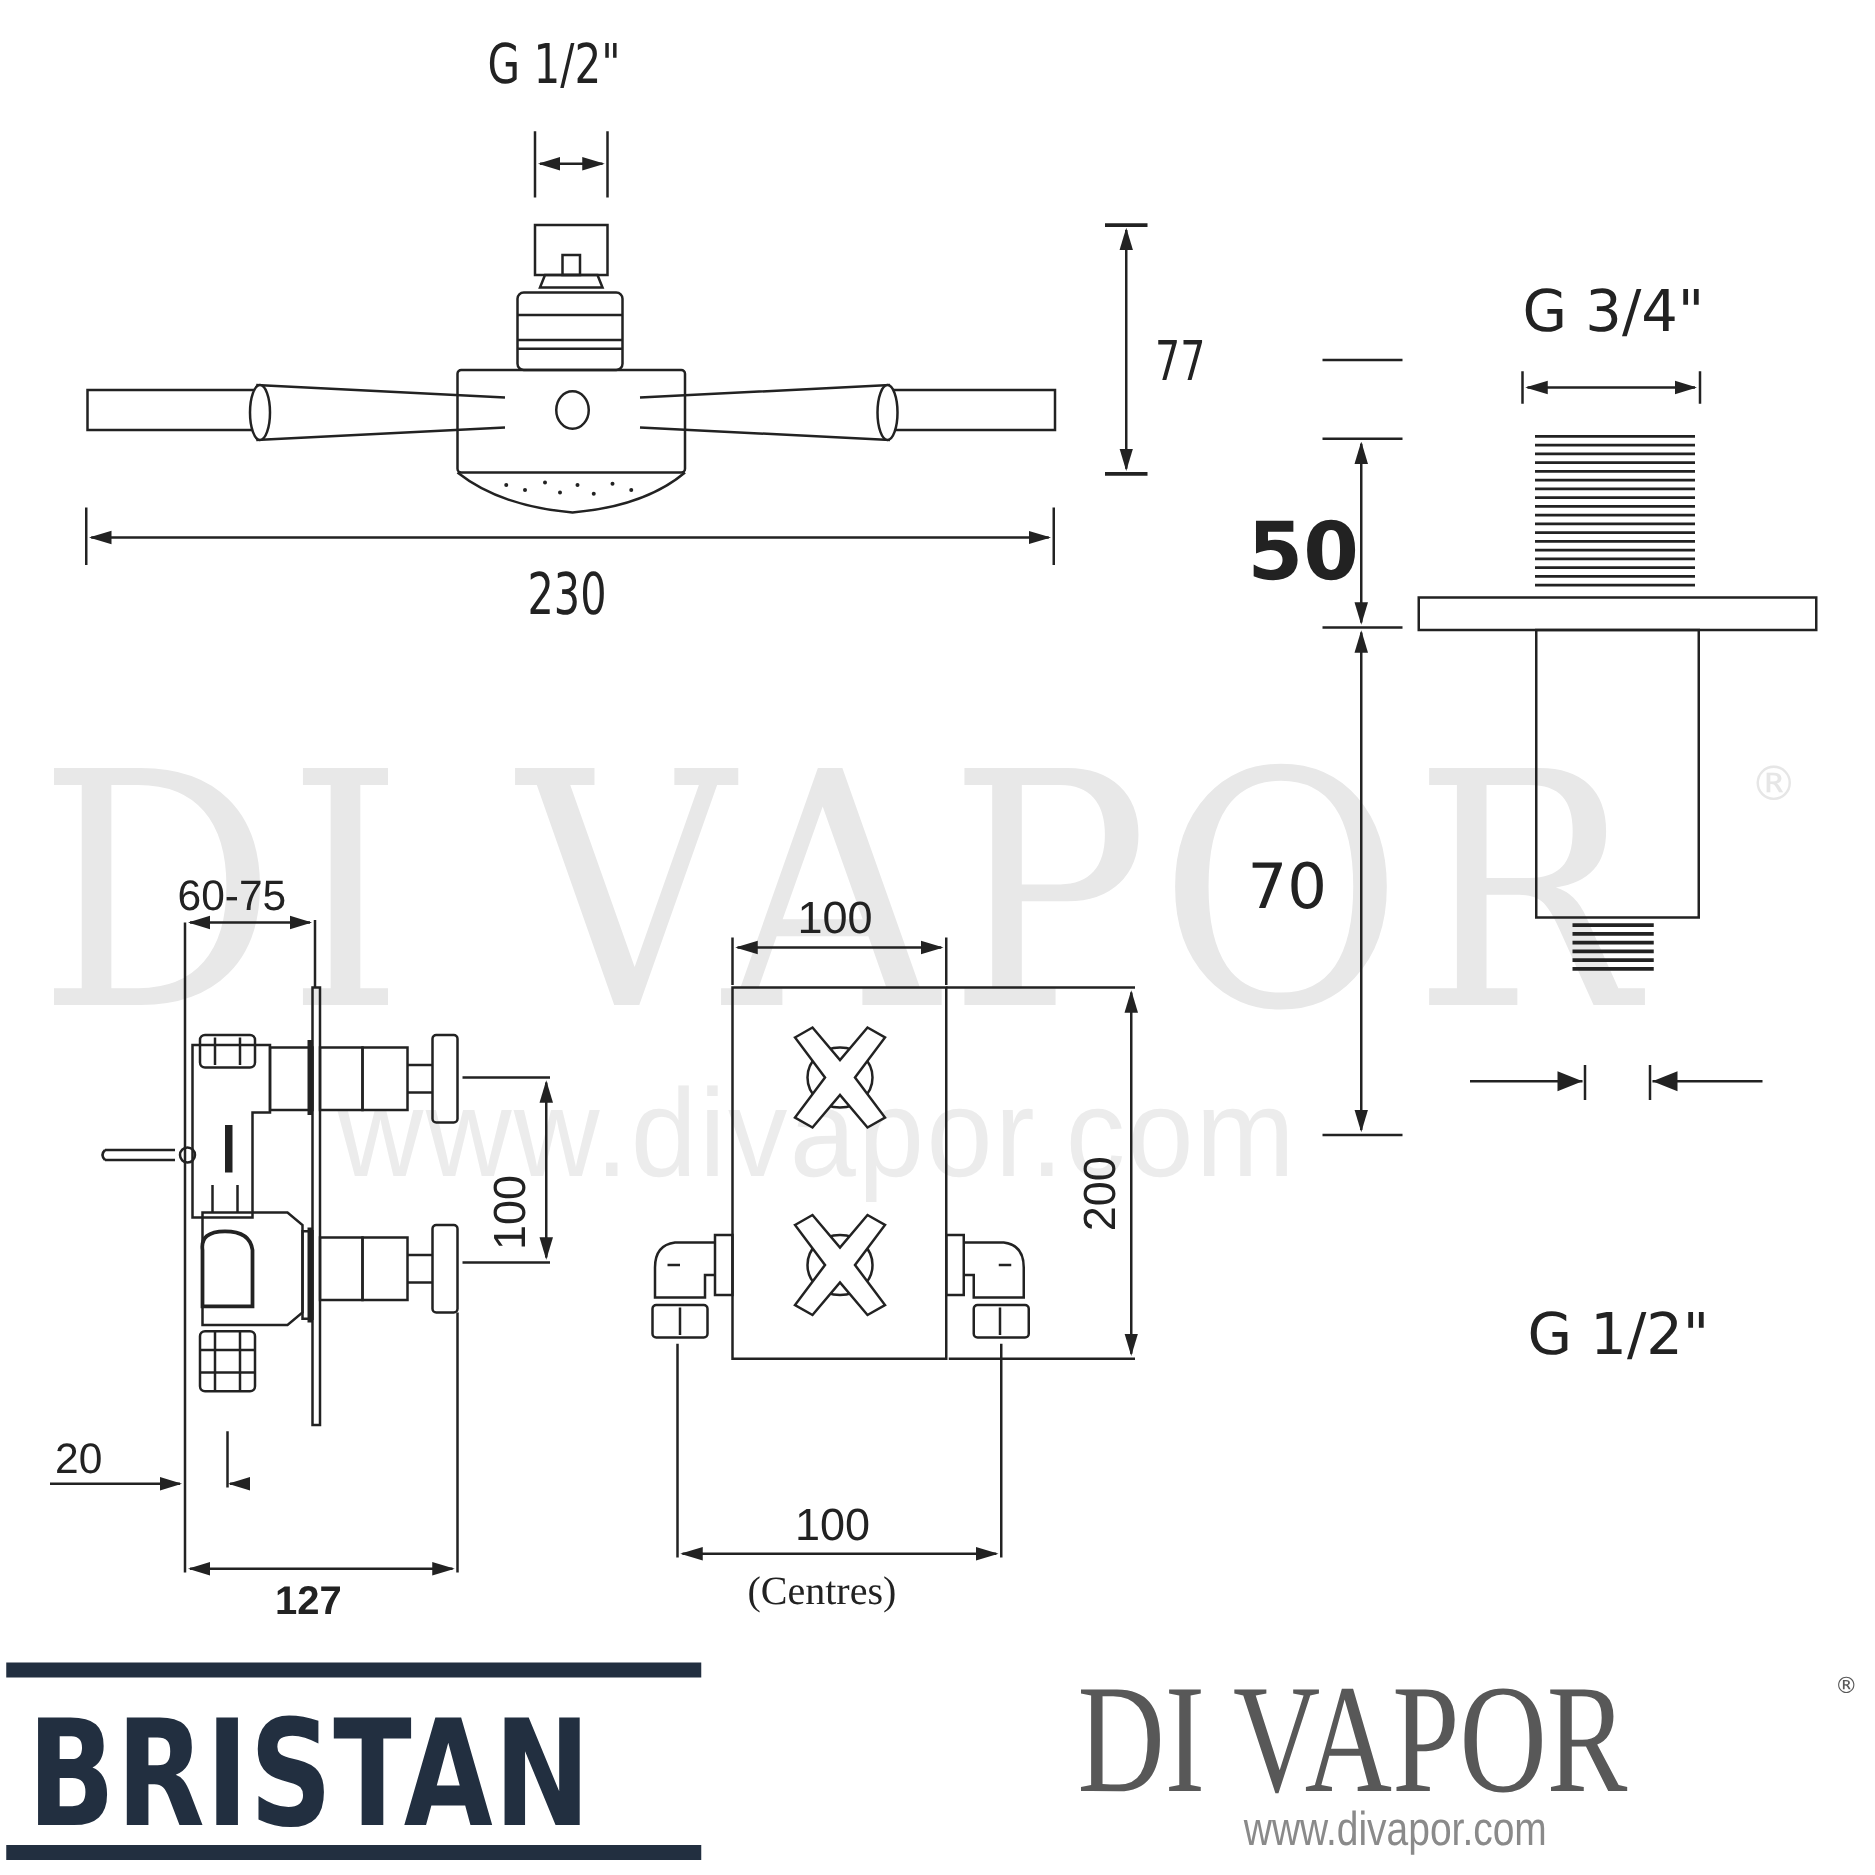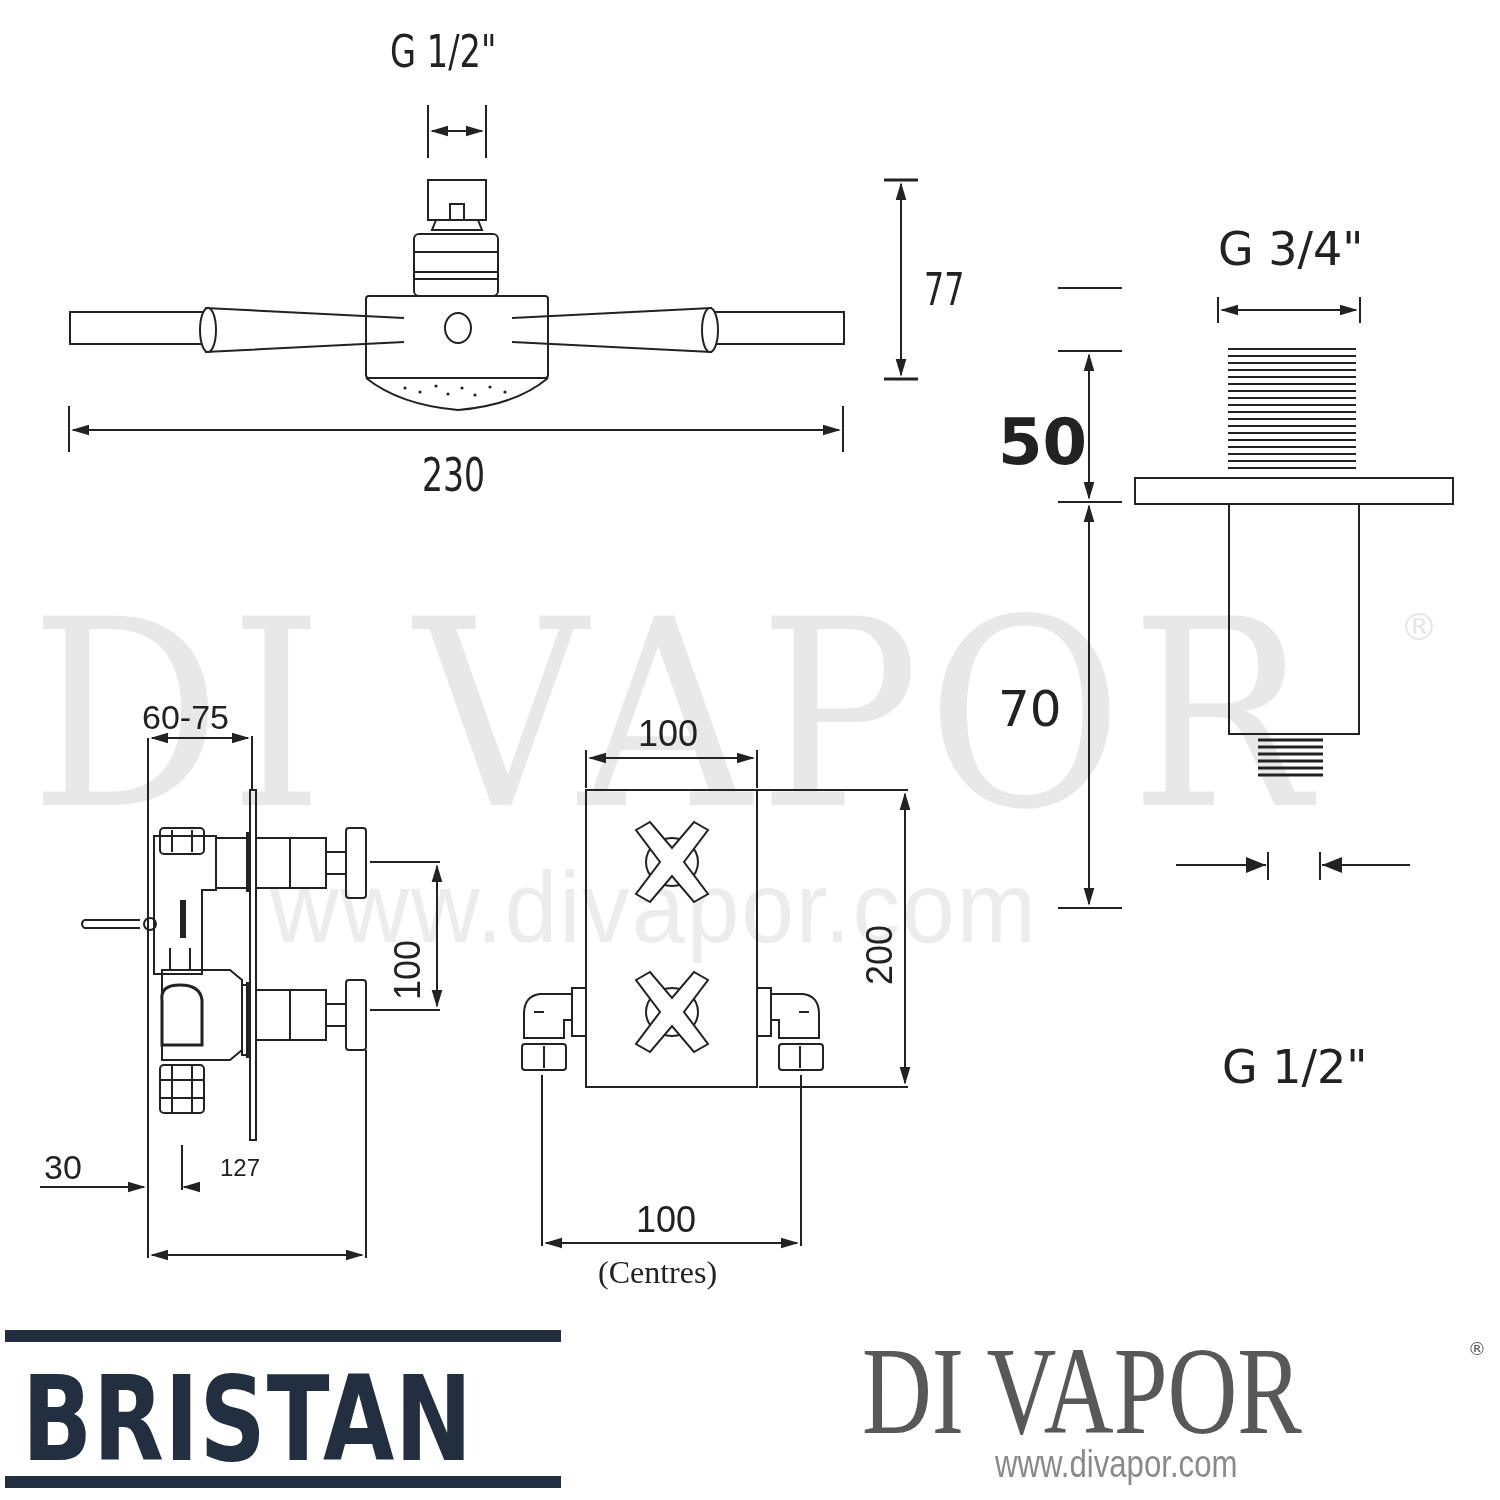--- a/index.html
+++ b/index.html
@@ -335,22 +335,22 @@
 <div class="lbl cond" style="left:924px;top:268px;font-size:44px;transform:scaleX(0.8);">77</div>
 <div class="lbl cond" style="left:422px;top:452px;font-size:46px;transform:scaleX(0.8);">230</div>
 
 <div class="lbl" style="left:1218px;top:226px;font-size:46px;font-family:'DejaVu Sans',sans-serif;">G 3/4"</div>
 <div class="lbl" style="left:998px;top:410px;font-size:64px;font-weight:bold;">50</div>
 <div class="lbl" style="left:998px;top:684px;font-size:50px;">70</div>
 <div class="lbl" style="left:1222px;top:1044px;font-size:46px;">G 1/2"</div>
 
 <div class="lbl" style="left:142px;top:700px;font-size:34px;font-family:Liberation Sans, sans-serif;">60-75</div>
 <div class="lbl" style="left:390px;top:1000px;font-size:36px;font-family:'Liberation Sans',sans-serif;transform:rotate(-90deg);transform-origin:left top;">100</div>
-<div class="lbl" style="left:44px;top:1150px;font-size:34px;font-family:'Liberation Sans',sans-serif;">30</div>
-<div class="lbl" style="left:220px;top:1156px;font-size:24px;font-family:'Liberation Sans',sans-serif;">127</div>
+<div class="lbl" style="left:44px;top:1150px;font-size:34px;font-family:'Liberation Sans',sans-serif;">20</div>
+<div class="lbl" style="left:220px;top:1264px;font-size:32px;font-family:'Liberation Sans',sans-serif;font-weight:bold;">127</div>
 
 <div class="lbl" style="left:638px;top:716px;font-size:36px;font-family:'Liberation Sans',sans-serif;">100</div>
 <div class="lbl" style="left:862px;top:985px;font-size:36px;font-family:'Liberation Sans',sans-serif;transform:rotate(-90deg);transform-origin:left top;">200</div>
 <div class="lbl" style="left:636px;top:1202px;font-size:36px;font-family:'Liberation Sans',sans-serif;">100</div>
 <div class="lbl" style="left:598px;top:1256px;font-size:32px;font-family:Liberation Serif, serif;">(Centres)</div>
 
 <div class="bristan-bar" style="top:1330px;"></div>
 <div class="bristan-text">BRISTAN</div>
 <div class="bristan-bar" style="top:1476px;"></div>
 

